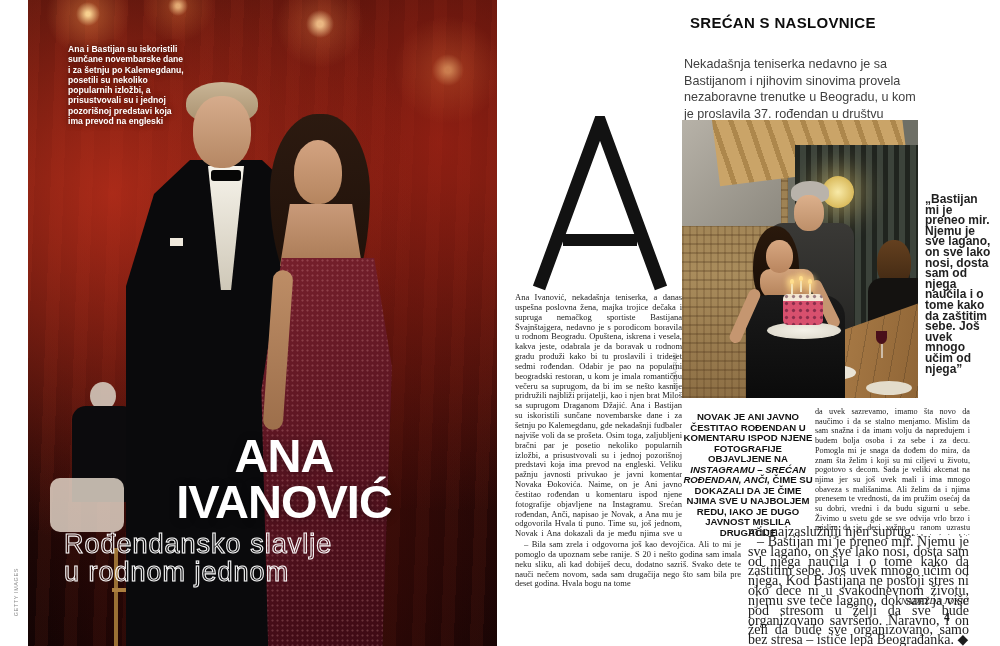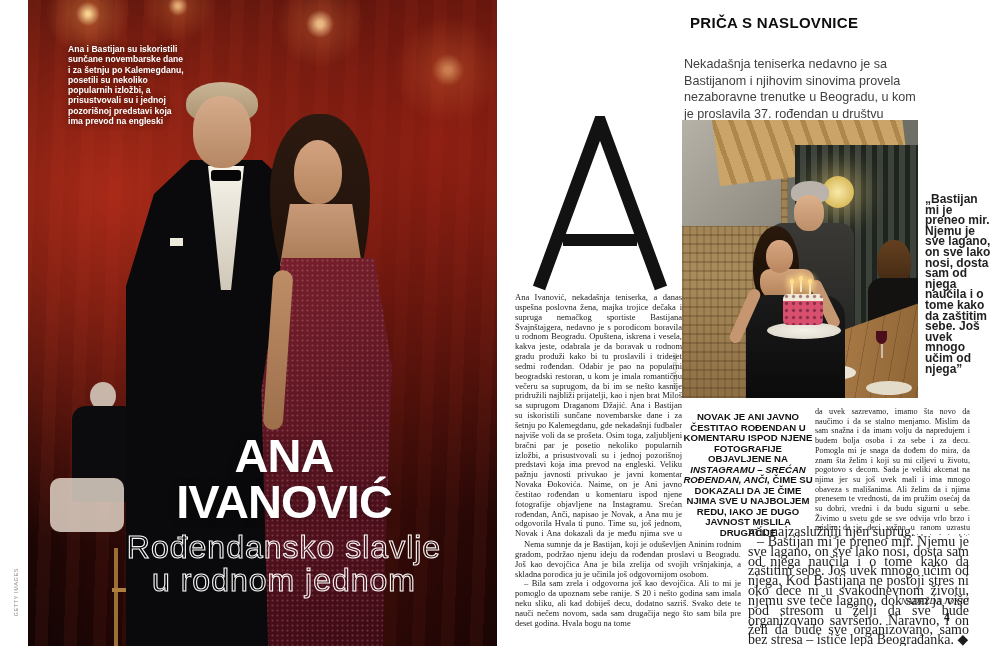--- a/index.html
+++ b/index.html
@@ -41,21 +41,21 @@
   .lp-woman-arm{left:240px;top:270px;width:20px;height:160px;border-radius:10px;background:linear-gradient(#bd8d66,#9d6f4b);transform:rotate(4deg);}
   .lp-woman-dress{left:232px;top:258px;width:136px;height:388px;
     background:radial-gradient(circle, rgba(255,190,190,.22) .6px, transparent 1.5px) 0 0/5px 5px,
                linear-gradient(160deg,#77202c 0%,#561320 55%,#3d0a14 100%);
     clip-path:polygon(16% 0,84% 0,97% 28%,90% 100%,6% 100%,1% 34%);}
 
   .lp-caption{left:40px;top:44px;width:118px;color:#fff;font-weight:bold;font-size:8.6px;line-height:10.3px;
     text-shadow:0 0 6px rgba(0,0,0,.55);}
   .lp-title{left:36px;top:433px;width:440px;text-align:center;color:#fff;font-weight:800;
     font-size:47px;line-height:.98;letter-spacing:-1px;text-shadow:0 1px 10px rgba(0,0,0,.35);}
-  .lp-sub{left:36px;top:531px;width:440px;text-align:center;font-size:32px;line-height:1.02;font-weight:400;
+  .lp-sub{left:36px;top:531px;width:440px;font-size:27px;line-height:1.02;font-weight:400;
     letter-spacing:1px;color:rgba(255,255,255,0);-webkit-text-stroke:1.1px rgba(255,255,255,.96);}
   .lp-credit{left:13px;top:568px;writing-mode:vertical-rl;transform:rotate(180deg);
     font-size:5.5px;letter-spacing:.6px;color:#8a8a8a;}
 
   
   .rp-header{left:690px;top:14px;font-weight:bold;font-size:15px;letter-spacing:.3px;color:#0d0d0d;}
   .rp-intro{left:684px;top:56px;width:240px;font-size:12.6px;line-height:16.6px;color:#3f3f3f;}
   .rp-dropcap{left:533px;top:116px;width:134px;height:176px;}
   .rp-ig-credit{left:672px;top:352px;writing-mode:vertical-rl;transform:rotate(180deg);
     font-size:5.5px;letter-spacing:.5px;color:#999;}
@@ -144,21 +144,21 @@
       <div>ANA</div>
       <div>IVANOVIĆ</div>
     </div>
     <div class="lp-el lp-sub">
       <div>Rođendansko slavlje</div>
       <div>u rodnom jednom</div>
     </div>
   </div>
   <div class="abs lp-credit">GETTY IMAGES</div>
 
-  <div class="abs rp-header">PRIČA S NASLOVNICE</div>
+  <div class="abs rp-header">SREĆAN S NASLOVNICE</div>
 
   <div class="abs rp-intro">Nekadašnja teniserka nedavno je sa Bastijanom i njihovim sinovima provela nezaboravne trenutke u Beogradu, u kom je proslavila 37. rođendan u društvu supruga i nekoliko najbližih prijatelja</div>
 
   <div class="abs rp-dropcap">
     <span class="sr-only">A</span>
     <svg width="134" height="176" viewBox="0 0 134 176">
       <polyline points="6,172 67,6 128,172" fill="none" stroke="#121212" stroke-width="13"></polyline>
       <line x1="30" y1="124" x2="104" y2="124" stroke="#121212" stroke-width="12"></line>
     </svg>
   </div>
@@ -200,21 +200,20 @@
 
   <div class="abs serif rp-col1">Ana Ivanović, nekadašnja teniserka, a danas uspešna poslovna žena, majka trojice dečaka i supruga nemačkog sportiste Bastijana Švajnštajgera, nedavno je s porodicom boravila u rodnom Beogradu. Opuštena, iskrena i vesela, kakva jeste, odabrala je da boravak u rodnom gradu produži kako bi tu proslavili i trideset sedmi rođendan. Odabir je pao na popularni beogradski restoran, u kom je imala romantičnu večeru sa suprugom, da bi im se nešto kasnije pridružili najbliži prijatelji, kao i njen brat Miloš sa suprugom Draganom Džajić. Ana i Bastijan su iskoristili sunčane novembarske dane i za šetnju po Kalemegdanu, gde nekadašnji fudbaler najviše voli da se prošeta. Osim toga, zaljubljeni bračni par je posetio nekoliko popularnih izložbi, a prisustvovali su i jednoj pozorišnoj predstavi koja ima prevod na engleski. Veliku pažnju javnosti privukao je javni komentar Novaka Đokovića. Naime, on je Ani javno čestitao rođendan u komentaru ispod njene fotografije objavljene na Instagramu. Srećan rođendan, Anči, napisao je Novak, a Ana mu je odgovorila Hvala ti puno. Time su, još jednom, Novak i Ana dokazali da je među njima sve u najboljem redu, iako je dugo javnost mislila drugačije, budući da on nije prisustvovao njenom venčanju u Veneciji, a ni ona, pre toga, nije bila prisutna na njegovom, koje je održano na Svetom Stefanu.</div>
 
   <div class="abs rp-pull">
     <span>NOVAK JE ANI JAVNO ČESTITAO ROĐENDAN U KOMENTARU ISPOD NJENE FOTOGRAFIJE OBJAVLJENE NA </span><span class="it">INSTAGRAMU – SREĆAN ROĐENDAN, ANČI,</span><span> ČIME SU DOKAZALI DA JE ČIME NJIMA SVE U NAJBOLJEM REDU, IAKO JE DUGO JAVNOST MISLILA DRUGAČIJE</span>
   </div>
 
   <div class="abs serif rp-col3">da uvek sazrevamo, imamo šta novo da naučimo i da se stalno menjamo. Mislim da sam snažna i da imam volju da napredujem i budem bolja osoba i za sebe i za decu. Pomogla mi je snaga da dođem do mira, da znam šta želim i koji su mi ciljevi u životu, pogotovo s decom. Sada je veliki akcenat na njima jer su još uvek mali i ima mnogo obaveza s mališanima. Ali želim da i njima prenesem te vrednosti, da im pružim osećaj da su dobri, vredni i da budu sigurni u sebe. Živimo u svetu gde se sve odvija vrlo brzo i mislim da je deci važno u ranom uzrastu preneti snagu i prave vrednosti koje će im biti dobra podloga za njihov dalji život – kaže Ana koja je priznala da je za njen životni</div>
 
   <div class="abs serif rp-bl">
-    <p>Nema sumnje da je Bastijan, koji je oduševljen Aninim rodnim gradom, podržao njenu ideju da rođendan proslavi u Beogradu. Još kao devojčica Ana je bila zrelija od svojih vršnjakinja, a skladna porodica ju je učinila još odgovornijom osobom.</p>
     <p>– Bila sam zrela i odgovorna još kao devojčica. Ali to mi je pomoglo da upoznam sebe ranije. S 20 i nešto godina sam imala neku sliku, ali kad dobiješ decu, dodatno sazriš. Svako dete te nauči nečem novom, sada sam drugačija nego što sam bila pre deset godina. Hvala bogu na tome</p>
   </div>
 
   <div class="abs serif rp-br">
     <p class="lead">mir najzaslužniji njen suprug.</p>
     <p>– Bastijan mi je preneo mir. Njemu je sve lagano, on sve lako nosi, dosta sam od njega naučila i o tome kako da zaštitim sebe. Još uvek mnogo učim od njega. Kod Bastijana ne postoji stres ni oko dece ni u svakodnevnom životu, njemu sve teče lagano, dok sam ja više pod stresom u želji da sve bude organizovano savršeno. Naravno, i on želi da bude sve organizovano, samo bez stresa – ističe lepa Beograđanka. ◆</p>
   </div>
 
   <div class="abs rp-author">NADEŽDA JOKIĆ</div>
 

